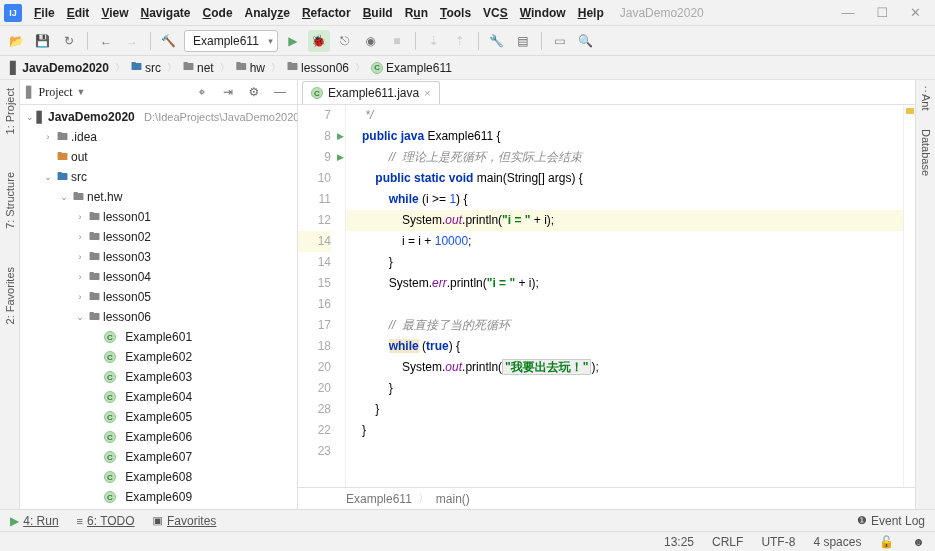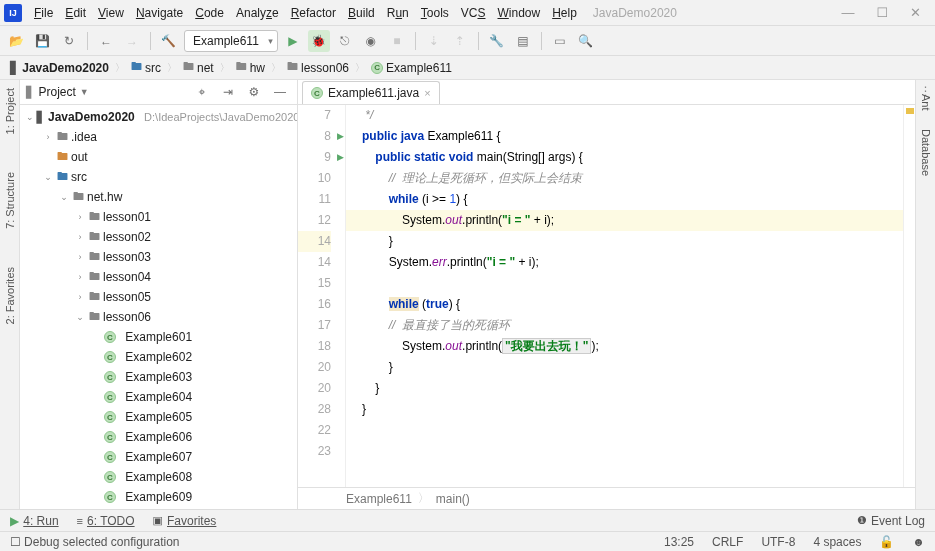--- a/index.html
+++ b/index.html
@@ -1,40 +1,40 @@
 <!DOCTYPE html>
 <html><head>
 <meta charset="utf-8">
 <style>
 * { margin:0; padding:0; box-sizing:border-box; font-family:"Segoe UI",Arial,sans-serif; font-size:12px; }
 body { background:#f2f2f2; width:935px; height:551px; overflow:hidden; color:#222; }
 .titlebar { height:26px; background:#f2f2f2; display:flex; align-items:center; padding:0 4px; border-bottom:1px solid #ddd;}
-.titlebar .logo { width:18px; height:18px; background:#1d4ed8; border-radius:2px; margin-right:6px; display:flex; align-items:center; justify-content:center; color:#fff; font-size:9px; font-weight:bold;}
-.menu-item { padding:2px 6px; cursor:pointer; }
+.titlebar .logo { width:18px; height:18px; background:#3b82f6; border-radius:2px; margin-right:6px; display:flex; align-items:center; justify-content:center; color:#fff; font-size:9px; font-weight:bold;}
+.menu-item { padding:2px 6px; cursor:pointer;font-weight:bold; }
 .menu-item u { text-decoration:underline; }
 .titlebar .appname { color:#aaa; margin-left:10px; }
 .titlebar .wincontrols { margin-left:auto; display:flex; gap:22px; padding-right:10px;}
 .wincontrols span { color:#999; font-size:13px; cursor:pointer;}
 .toolbar { height:30px; background:#f2f2f2; display:flex; align-items:center; padding:0 6px; gap:4px; border-bottom:1px solid #ddd;}
 .tb-icon { width:22px; height:22px; display:flex; align-items:center; justify-content:center; color:#6e6e6e; cursor:pointer; border-radius:3px; }
 .tb-sep { width:1px; height:18px; background:#ccc; margin:0 3px; }
 .run-select { border:1px solid #c4c4c4; border-radius:3px; padding:2px 18px 2px 8px; background:#fff; position:relative; height:22px; display:flex; align-items:center;}
 .run-select::after { content:"▾"; position:absolute; right:4px; color:#777; font-size:9px;}
 .green { color:#59a869;}
 .breadcrumb { height:24px; background:#f2f2f2; display:flex; align-items:center; padding:0 6px; gap:2px; border-bottom:1px solid #e0e0e0;}
 .bc-item { display:flex; align-items:center; gap:3px; padding:1px 4px;}
 .bc-sep { color:#bbb; font-size:10px;}
 .main { display:flex; height:calc(100% - 26px - 30px - 24px - 22px - 20px);}
 .leftrail { width:20px; background:#f2f2f2; border-right:1px solid #e0e0e0; display:flex; flex-direction:column; align-items:center; padding-top:4px; gap:10px;}
 .leftrail .rlabel { writing-mode:vertical-rl; transform:rotate(180deg); font-size:11px; color:#555; cursor:pointer; padding:4px 0; margin-bottom:20px;}
 .rightrail { width:20px; background:#f2f2f2; border-left:1px solid #e0e0e0; display:flex; flex-direction:column; align-items:center; padding-top:4px;}
 .rightrail .rlabel { writing-mode:vertical-rl; font-size:11px; color:#555; cursor:pointer; padding:4px 0; margin-bottom:10px;}
 .project-panel { width:278px; background:#fff; border-right:1px solid #e0e0e0; display:flex; flex-direction:column;}
 .proj-head { height:25px; border-bottom:1px solid #e0e0e0; display:flex; align-items:center; padding:0 6px; gap:4px;}
-.proj-head .title { font-weight:normal;}
+.proj-head .title { font-weight:normal;font-family:Liberation Serif, serif;}
 .proj-head .caret { font-size:9px; color:#777;}
 .proj-head .spacer { flex:1;}
 .proj-tree { flex:1; overflow:hidden; padding:2px 0;}
 .tree-row { height:20px; display:flex; align-items:center; padding-left:6px; gap:3px; white-space:nowrap; cursor:pointer;}
 .tw { display:inline-block; width:12px; text-align:center; color:#888; font-size:9px;}
 .folder-icon { color:#888; font-size:11px;}
 .folder-icon.root { color:#555;}
 .folder-icon.out { color:#d28b3f;}
 .folder-icon.src { color:#3e7cb1;}
 .jfile { width:12px; height:12px; border-radius:50%; background:#bce0ba; border:1px solid #8fc68d; display:inline-flex; align-items:center; justify-content:center; font-size:8px; color:#3b7a38; font-weight:bold;}
@@ -262,29 +262,30 @@
           <div class="ln">18</div>
           <div class="ln">20</div>
         <div class="ln">20</div>
           <div class="ln">28</div>
           <div class="ln">22</div>
           <div class="ln">23</div>
       </div>
       <div class="code">
         <div class="cl">    <span class="cm">*/</span></div>
         <div class="cl">   <span class="kw">public</span> <span class="kw">java</span> <span class="nm">Example611 {</span></div>
+        <div class="cl">           <span class="cm">//  理论上是死循环，但实际上会结束</span></div>
         <div class="cl">       <span class="kw">public</span> <span class="kw">static</span> <span class="kw">void</span> <span class="nm">main(String[] args) {</span></div>
-        <div class="cl">           <span class="cm">//  理论上是死循环，但实际上会结束</span></div>
         <div class="cl">           <span class="kw">while</span><span class="nm"> (i &gt;= </span><span class="num">1</span><span class="nm">) {</span></div>
         <div class="cl hl">               <span class="nm">System.</span><span class="fld">out</span><span class="nm">.println(</span><span class="st">"i = "</span><span class="nm"> + i);</span></div>
+        <div class="cl">               <span class="nm">i = i + </span><span class="num">10000</span><span class="nm">;</span></div>
         <div class="cl">           <span class="nm">}</span></div>
         <div class="cl">           <span class="nm">System.</span><span class="fld">err</span><span class="nm">.println(</span><span class="st">"i = "</span><span class="nm"> + i);</span></div>
         <div class="cl"></div>
+        <div class="cl">           <span class="cm">//  最直接了当的死循环</span></div>
         <div class="cl">           <span class="kw warn">while</span><span class="nm"> (</span><span class="kw">true</span><span class="nm">) {</span></div>
-        <div class="cl">           <span class="cm">//  最直接了当的死循环</span></div>
         <div class="cl">               <span class="nm">System.</span><span class="fld">out</span><span class="nm">.println(</span><span class="st pbox">"我要出去玩！"</span><span class="nm">);</span></div>
         <div class="cl">           <span class="nm">}</span></div>
         <div class="cl">       <span class="nm">}</span></div>
         <div class="cl">   <span class="nm">}</span></div>
       </div>
       <div class="err-stripe">
           <div class="warn-sq"></div>
         </div>
     </div>
     <div class="crumb-bar">
@@ -306,21 +307,20 @@
       <span class="green">▶</span>
       <u>4: Run</u>
     </span>
   <span class="item">≡ <u>6: TODO</u></span>
   <span class="item">▣ <u>Favorites</u></span>
   <span class="spacer"></span>
   <span class="item eventlog">❶ <span>Event Log</span></span>
 </div>
 
 <div class="statusbar">
-  <span>☐ <span>Debug selected configuration</span></span>
   <span class="spacer"></span>
   <span>13:25</span>
   <span>CRLF</span>
   <span>UTF-8</span>
   <span>4 spaces</span>
   <span>🔓</span>
   <span>☻</span>
 </div>
 
 </body></html>

